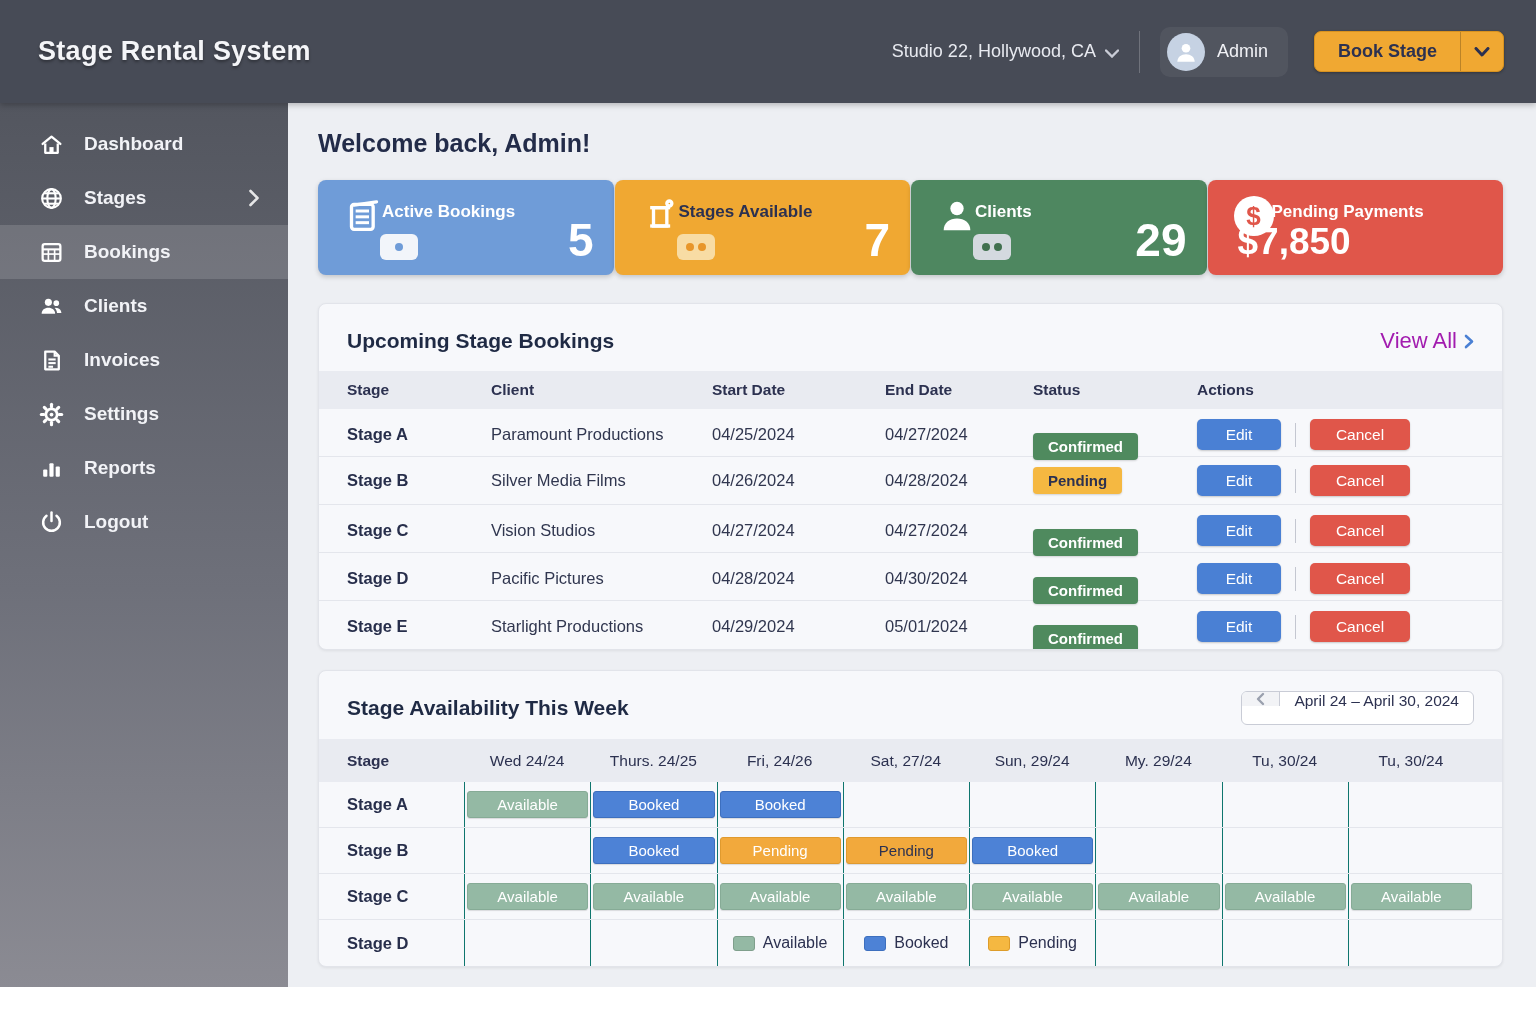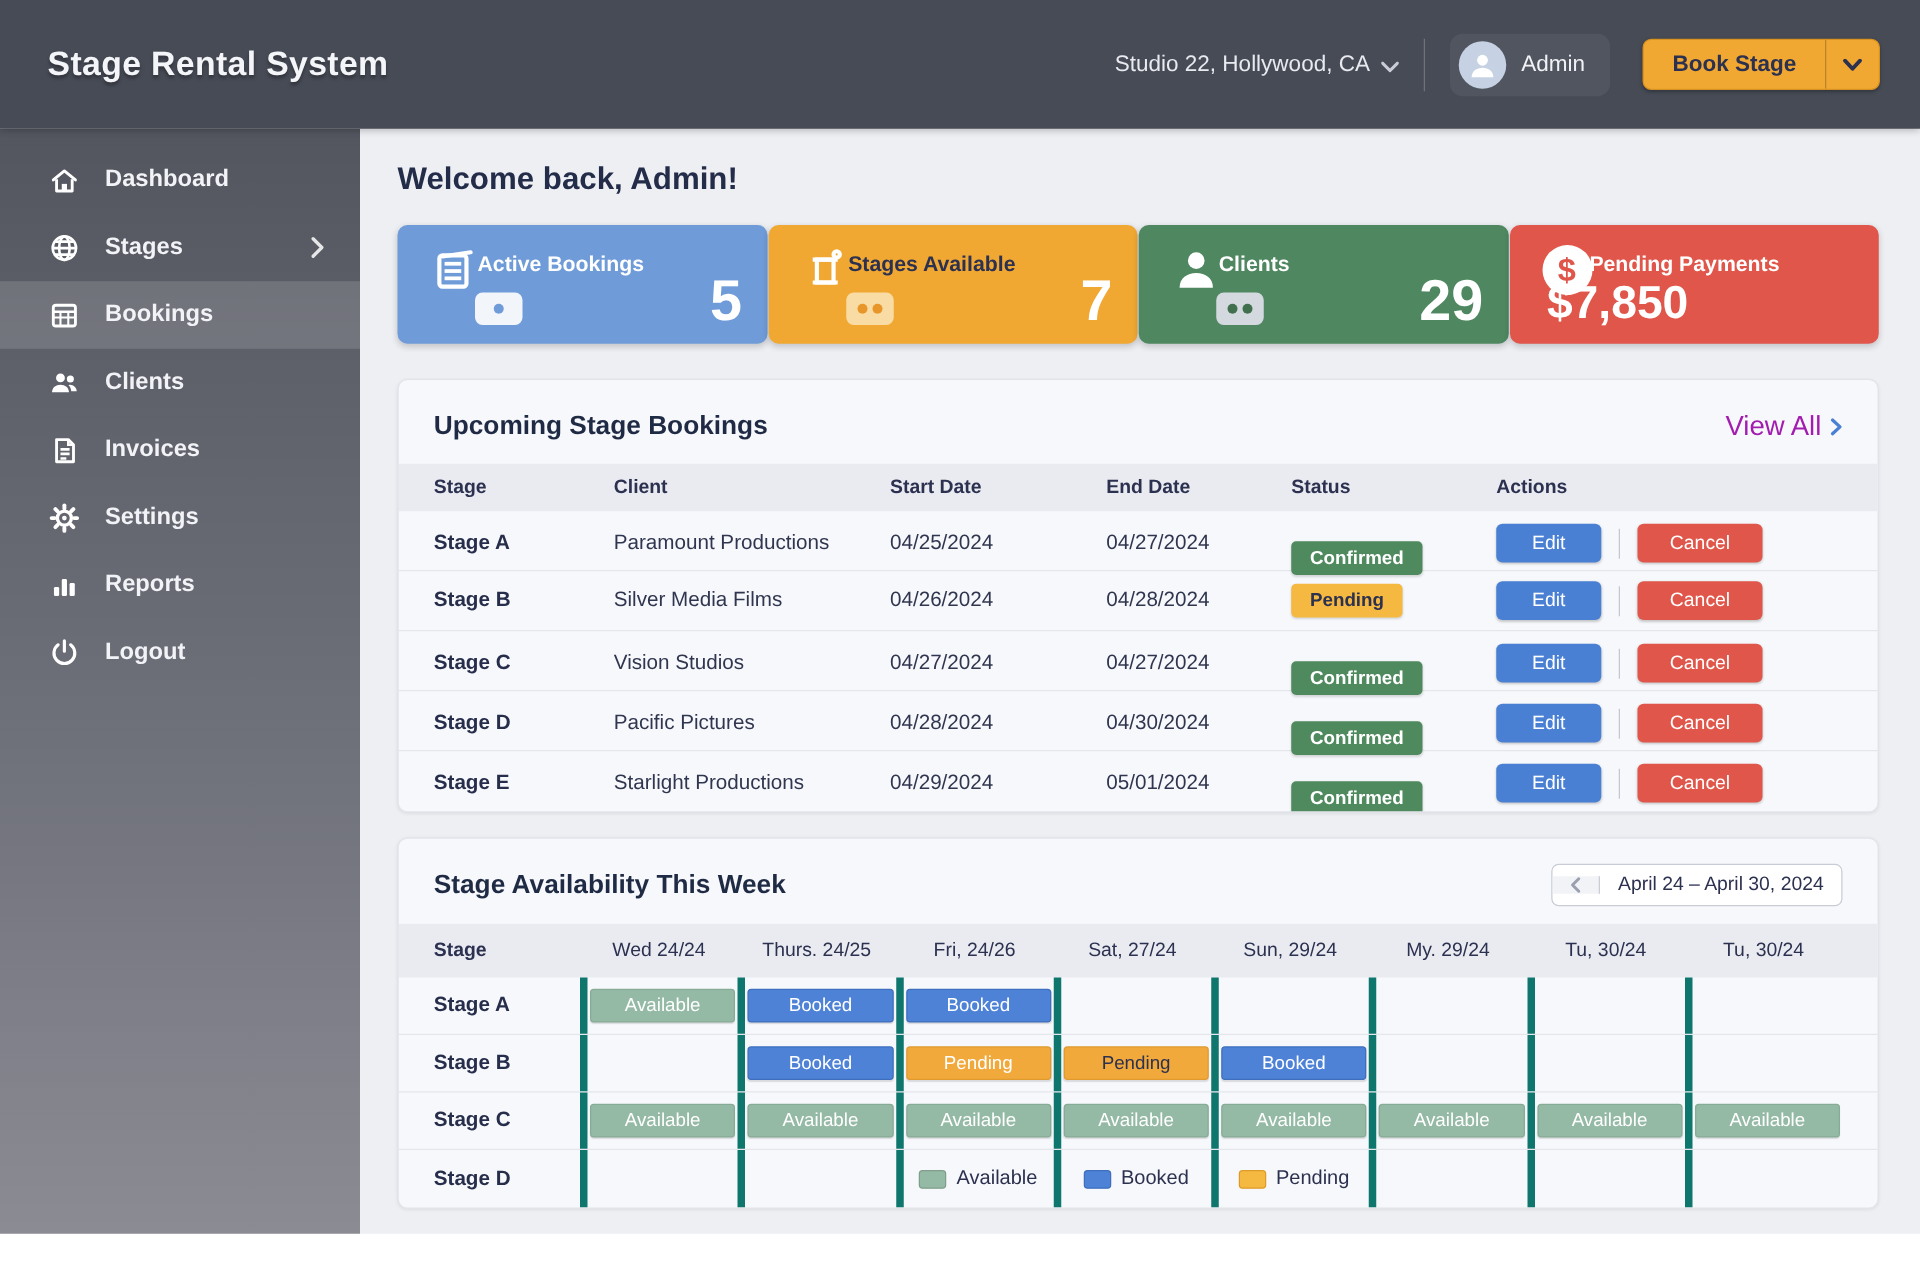--- a/index.html
+++ b/index.html
@@ -87,33 +87,33 @@
   .badge.confirmed { background:#4f8a5e;margin-top:24px; }
   .badge.pending { background:#f5b841; color:#2c3150; }
   .actions { display:flex; align-items:center; gap:14px; }
   .btn { border:none; border-radius:5px; font-size:15.5px; color:#fff; cursor:pointer;
          font-family:inherit; box-shadow:0 1px 2px rgba(0,0,0,.2); }
   .btn.edit { background:#4a80d4; width:84px; height:31px; }
   .btn.cancel { background:#e0564a; width:100px; height:31px; }
   .act-div { width:1px; height:24px; background:#c4c7d1; }
 
   
-  .date-nav { margin-left:auto; display:flex; align-items:center; border:1.5px solid #c9ccd6;
+  .date-nav { margin-left:auto; display:flex; align-items:flex-start; border:1.5px solid #c9ccd6;
               border-radius:6px; background:#fff; height:34px; overflow:hidden; }
   .date-nav .nav-prev { width:38px; display:flex; align-items:center; justify-content:center;
                         background:#f2f3f6; border-right:1.5px solid #c9ccd6; cursor:pointer; }
   .date-nav .range { display:flex; align-items:center; padding:0 14px; color:#2c3150; font-size:15.5px; }
   .grid-header, .grid-row { display:grid; grid-template-columns:117px repeat(8,1fr); padding:0 28px; }
   .grid-header { background:#e9ebf1; height:43px; align-items:center; color:#2c3150; font-size:15.5px; }
   .grid-header .gh-stage { font-weight:bold; }
   .grid-header .gh-day { text-align:center; }
   .grid-row { height:46px; border-bottom:1px solid #e4e6ec; align-items:center; }
   .grid-row:last-child { border-bottom:none; }
   .grid-row .g-stage { font-weight:bold; color:#272e4b; font-size:16.5px; }
-  .g-cell { height:100%; border-left:6px solid #0f766e; display:flex; align-items:center; padding:0 2px; }
+  .g-cell { height:100%; border-left:1px solid #0f766e; display:flex; align-items:center; padding:0 2px; }
   .chip { flex:1; height:27px; border-radius:3px; display:flex; align-items:center; justify-content:center;
           font-size:15px; color:#fff; box-shadow:0 1px 1px rgba(0,0,0,.12); }
   .chip.available { background:#94b9a4; border:1px solid #86ab96; }
   .chip.booked { background:#4d82d6; border:1px solid #3d6fbe; }
   .chip.pending { background:#f2a93c; border:1px solid #e09а2e; border:1px solid #e09a2e; }
   .chip.pending.dark { color:#2c3150; }
   .legend-item { display:flex; align-items:center; justify-content:center; gap:8px;
                  color:#2c3150; font-size:16px; width:100%; }
   .swatch { width:22px; height:15px; border-radius:3px; }
   .swatch.available { background:#94b9a4; border:1px solid #7f9f8c; }

